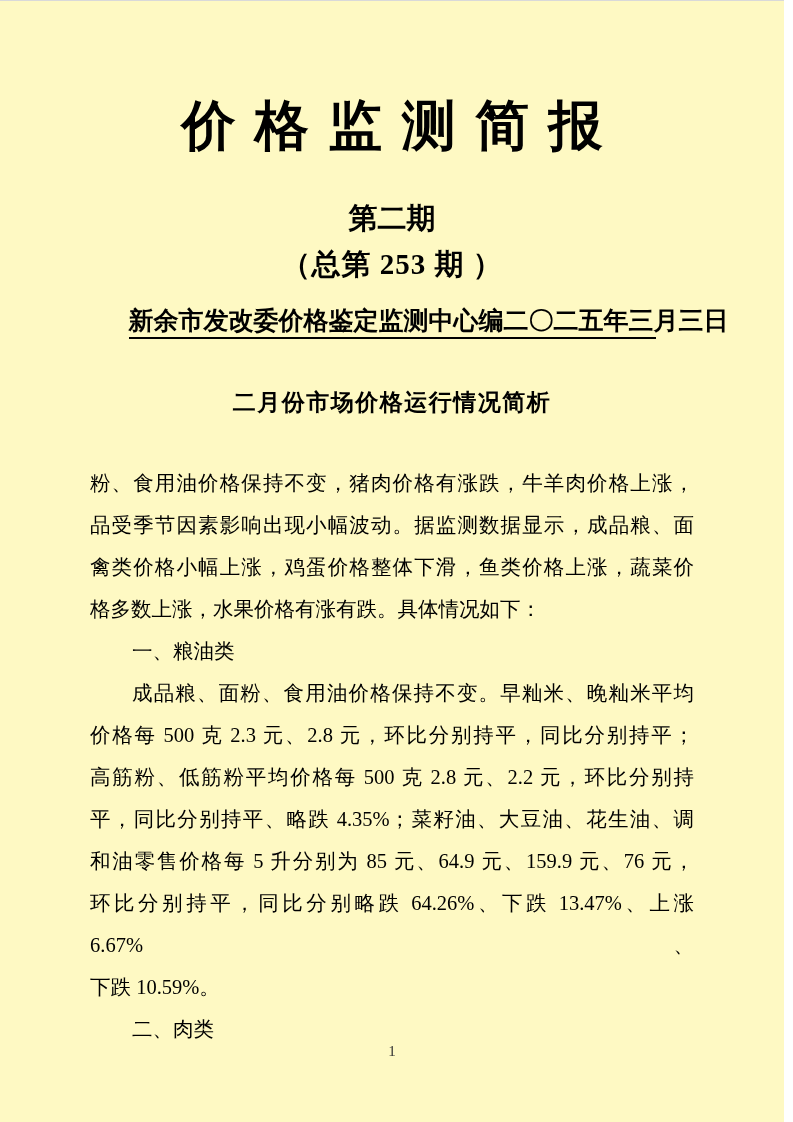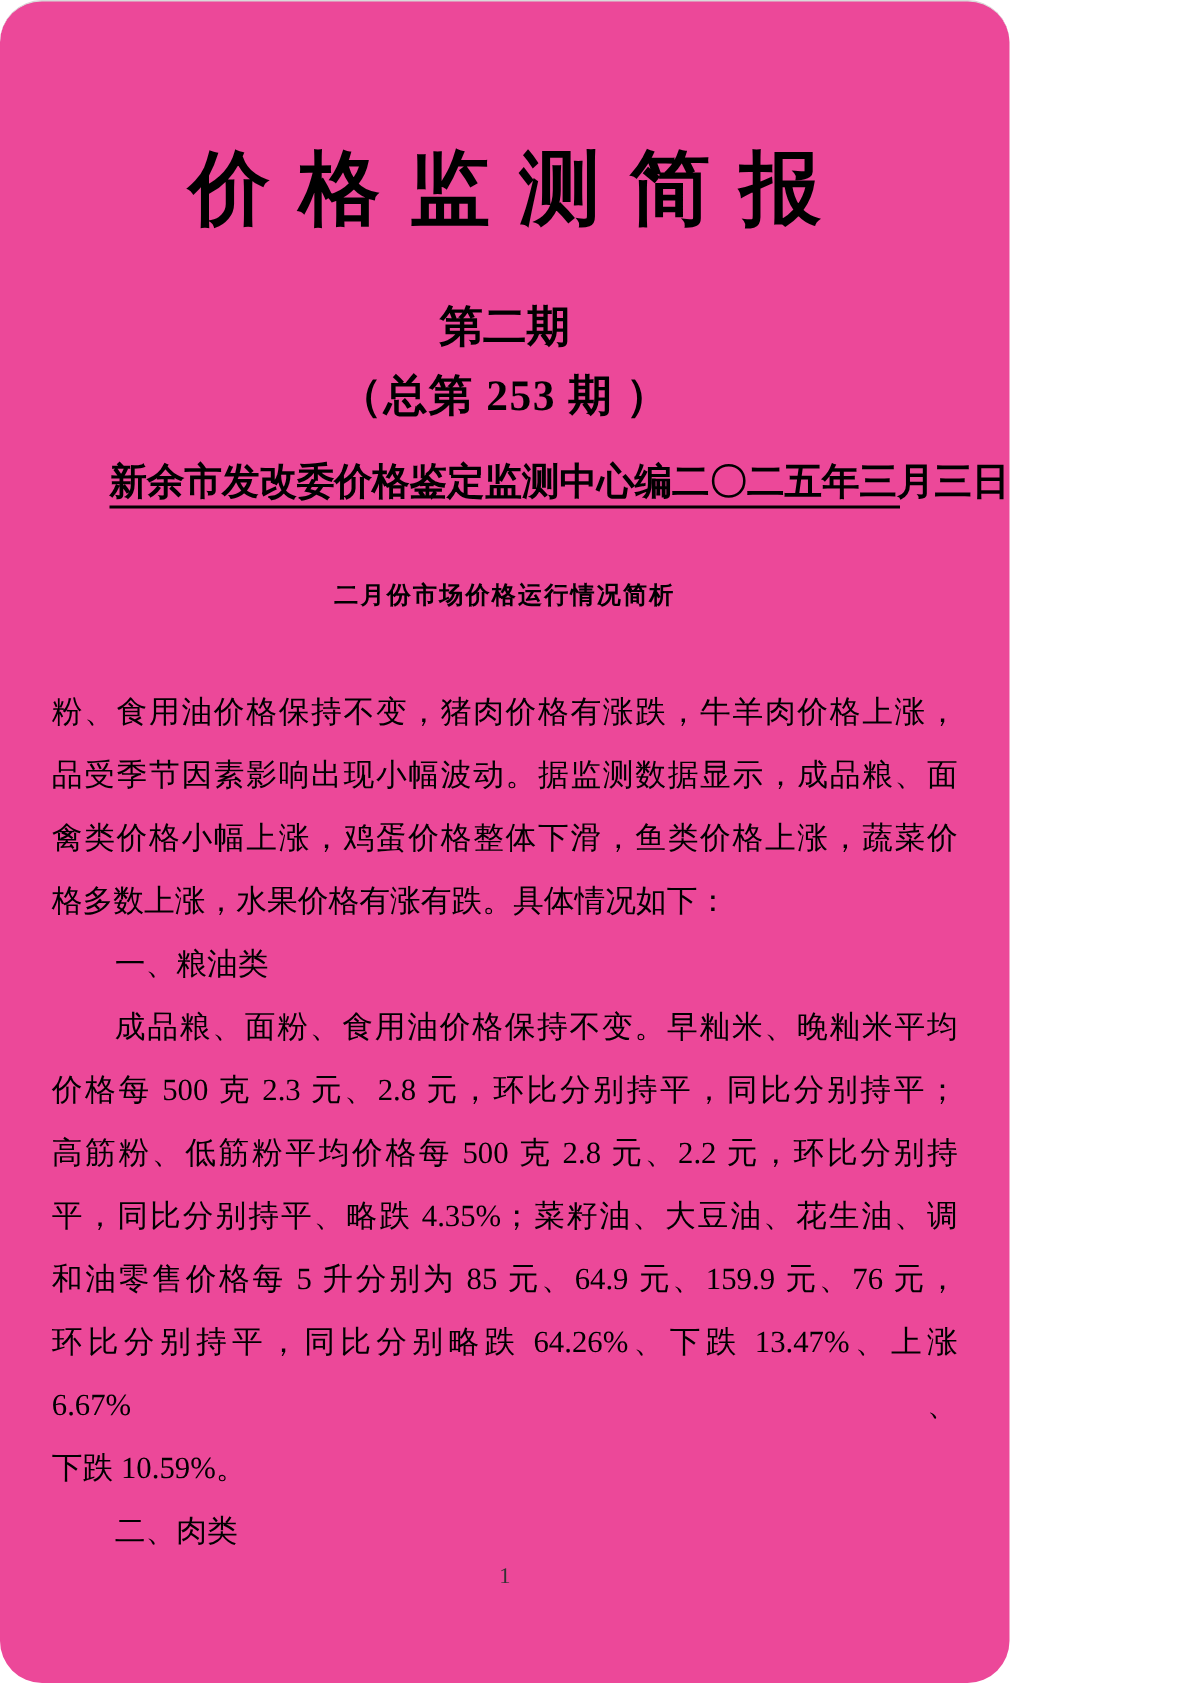--- a/index.html
+++ b/index.html
@@ -1,26 +1,25 @@
 <!DOCTYPE html>
 <html><head>
 <meta charset="utf-8">
 <style>
   html, body { margin: 0; padding: 0; background: #ffffff; }
   .page {
     position: relative;
-    width: 673px;
+    width: 784px;
     height: 1122px;
-    background: #ec4899;
+    background: #fef9c3;
     color: #000000;
     font-family: "Liberation Serif", "DejaVu Serif", serif;
     overflow: hidden;
     border-top: 1px solid #d9d9d9;
     box-sizing: border-box;
-    border-radius: 28px;
   }
   .doc-title {
     padding-top: 94px;
     text-align: center;
     font-size: 54px;
     font-weight: bold;
     letter-spacing: 0.36em;
     padding-left: 0.36em;
     line-height: 1.15;
     white-space: nowrap;
@@ -43,21 +42,21 @@
     font-weight: bold;
     border-bottom: 2px solid #000;
     padding-bottom: 0;
     white-space: nowrap;
   }
   .section-title {
     margin-top: 50px;
     text-align: center;
     font-family: "Liberation Sans", "DejaVu Sans", sans-serif;
     font-weight: bold;
-    font-size: 16px;
+    font-size: 23px;
     letter-spacing: 1.5px;
     line-height: 1.15;
   }
   .doc-body {
     width: 604px;
     margin: 47px auto 0 auto;
     font-size: 20.5px;
     line-height: 42px;
   }
   .ln { text-align: justify; }

